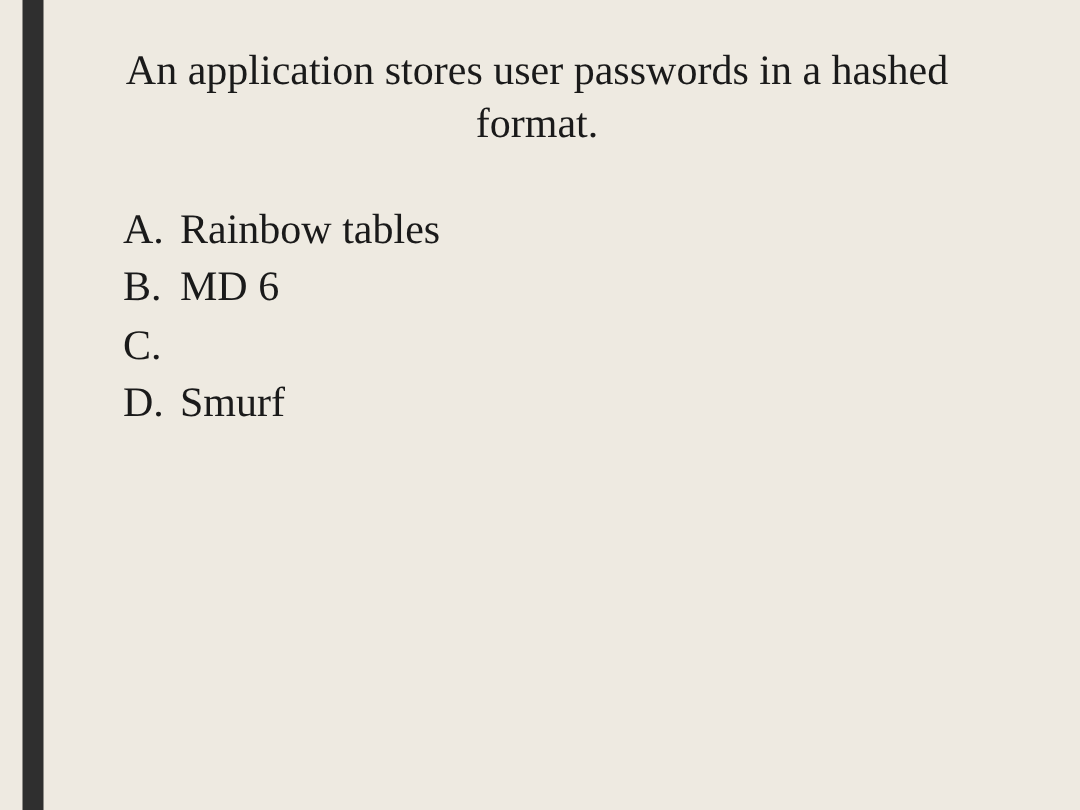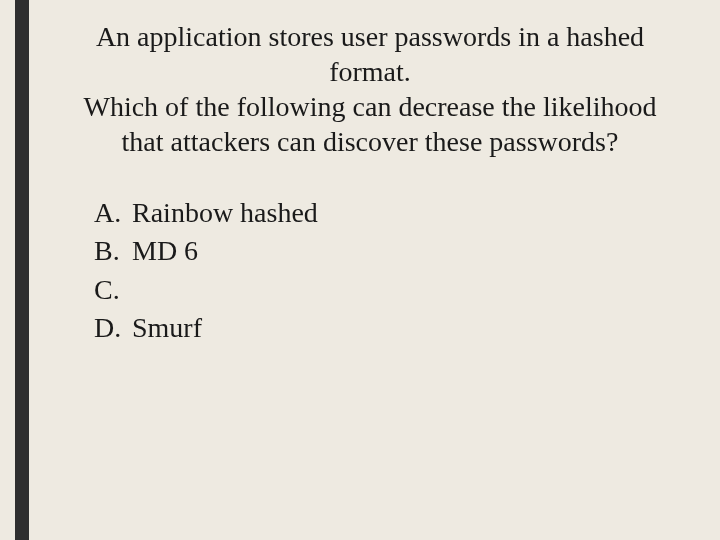--- a/index.html
+++ b/index.html
@@ -18,24 +18,24 @@
   .accent-bar {
     position: absolute;
     left: 15px;
     top: 0;
     width: 14px;
     height: 540px;
     background: #2f2f2f;
   }
   .slide {
     position: absolute;
-    left: 50px;
+    left: 38px;
     top: 0;
     width: 640px;
-    padding-top: 19px;
+    padding-top: 30px;
   }
   .question {
     font-size: 28px;
     line-height: 1.25;
     text-align: center;
     margin: 0 10px 36px 10px;
     font-weight: 400;
   }
   .options {
     margin-left: 44px;
@@ -51,27 +51,26 @@
   }
 </style>
 </head>
 <body>
 
 <div class="accent-bar"></div>
 
 <div class="slide">
   <div class="question">
     <span>An application stores user passwords in a hashed format.</span><br>
-    <span>Which of the following can decrease the likelihood that attackers can discover these passwords?</span>
   </div>
 
   <div class="options">
     <div class="option">
       <span class="letter">A.</span>
-      <span>Rainbow hashed</span>
+      <span>Rainbow tables</span>
     </div>
     <div class="option">
       <span class="letter">B.</span>
       <span>MD 6</span>
     </div>
     <div class="option">
       <span class="letter">C.</span>
     </div>
     <div class="option">
       <span class="letter">D.</span>

